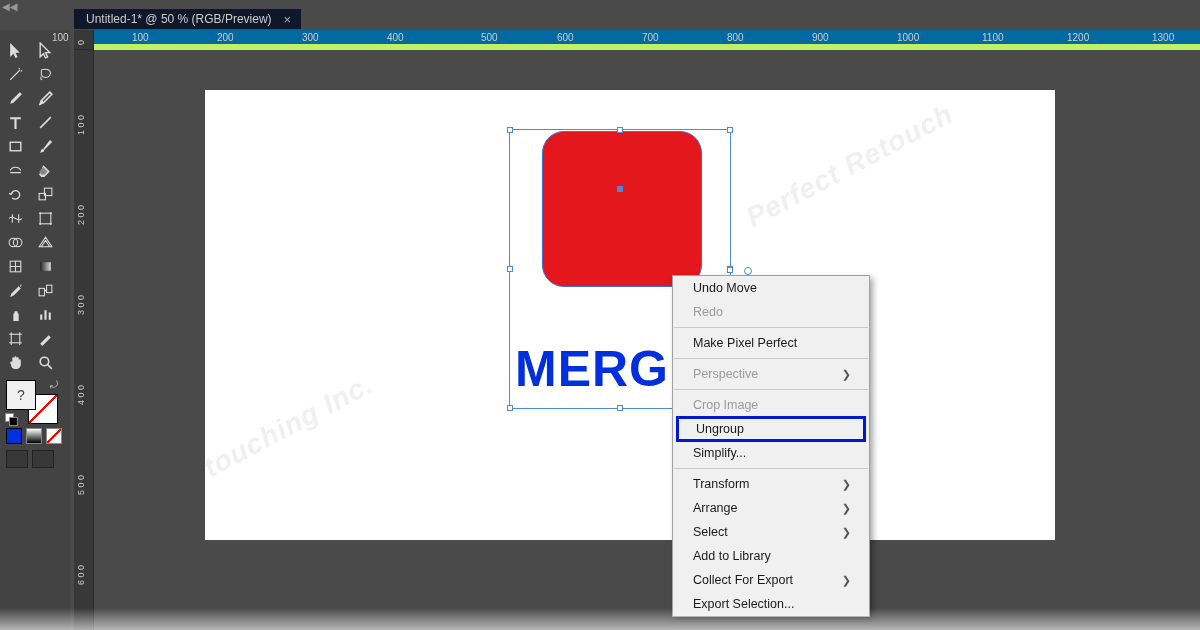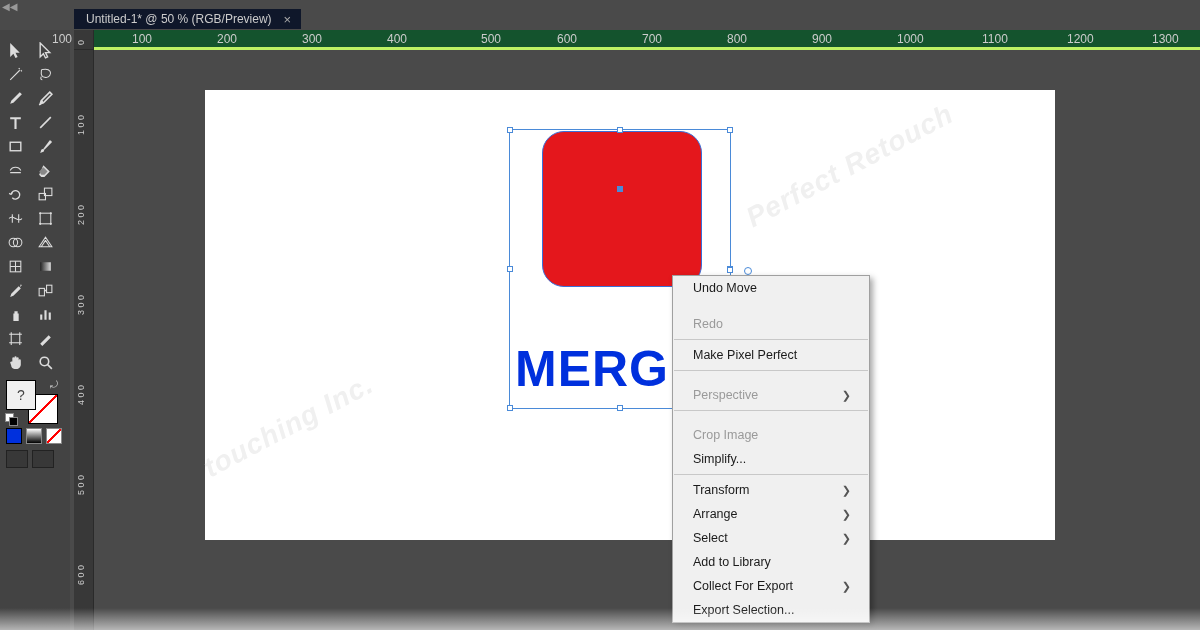--- a/index.html
+++ b/index.html
@@ -19,22 +19,22 @@
   font-size: 12px; padding: 3px 10px 3px 12px;
   display: flex; align-items: center; gap: 12px;
 }
 .tab .close-x { color: #aaa; font-size: 13px; line-height: 1; }
 .ruler-corner {
   position: absolute; top: 30px; left: 74px; width: 20px; height: 20px;
   background: #383838; border-right: 1px solid #2a2a2a; border-bottom: 1px solid #2a2a2a;
 }
 .ruler-top {
   position: absolute; top: 30px; left: 94px; right: 0; height: 20px;
-  background: #14532d; border-bottom: 3px solid #bef264;
-  color: #ccc; font-size: 12px;
+  background: #0369a1; border-bottom: 6px solid #bef264;
+  color: #ccc; font-size: 10px;
 }
 .ruler-top .tick { position: absolute; top: 2px; }
 .ruler-left {
   position: absolute; top: 50px; left: 74px; width: 20px; bottom: 0;
   background: #383838; border-right: 1px solid #2a2a2a;
   color: #ccc; font-size: 9px;
 }
 .ruler-left .tick { position: absolute; left: 2px; writing-mode: vertical-rl; transform: rotate(180deg); }
 .artboard {
   position: absolute; top: 90px; left: 205px; width: 850px; height: 450px;
@@ -92,21 +92,21 @@
 .context-menu {
   position: absolute; top: 275px; left: 672px; width: 198px;
   background: #f0f0f0; border: 1px solid #a0a0a0;
   box-shadow: 3px 3px 6px rgba(0,0,0,.35);
   font-size: 12.5px; color: #1a1a1a;
 }
 .cm-item {
   padding: 5px 18px 5px 20px; white-space: nowrap;
   display: flex; justify-content: space-between; align-items: center;
 }
-.cm-item.disabled { color: #9a9a9a; margin-top: 12px; }
+.cm-item.disabled { color: #9a9a9a; }
 .cm-item.highlight {
   border: 3px solid #0018cf;
   margin: -1px 3px; padding: 3px 15px 3px 17px;
 }
 .cm-sep { height: 1px; background: #c8c8c8; margin: 3px 1px; }
 .cm-sub { color: #555; font-size: 11px; }
 .footer-fade{position:absolute;left:0;right:0;bottom:0;height:22px;background:linear-gradient(to top,rgba(255,255,255,.6),transparent);}
 </style>
 </head>
 <body>
@@ -386,20 +386,23 @@
     </div>
     <div class="cm-sep"></div>
     <div class="cm-item disabled">
       <span>Perspective</span>
       <span class="cm-sub">❯</span>
     </div>
     <div class="cm-sep"></div>
     <div class="cm-item disabled">
       <span>Crop Image</span>
     </div>
+    <div class="cm-item highlight">
+      <span>Ungroup</span>
+    </div>
     <div class="cm-item">
       <span>Simplify...</span>
     </div>
     <div class="cm-sep"></div>
     <div class="cm-item">
       <span>Transform</span>
       <span class="cm-sub">❯</span>
     </div>
     <div class="cm-item">
       <span>Arrange</span>

